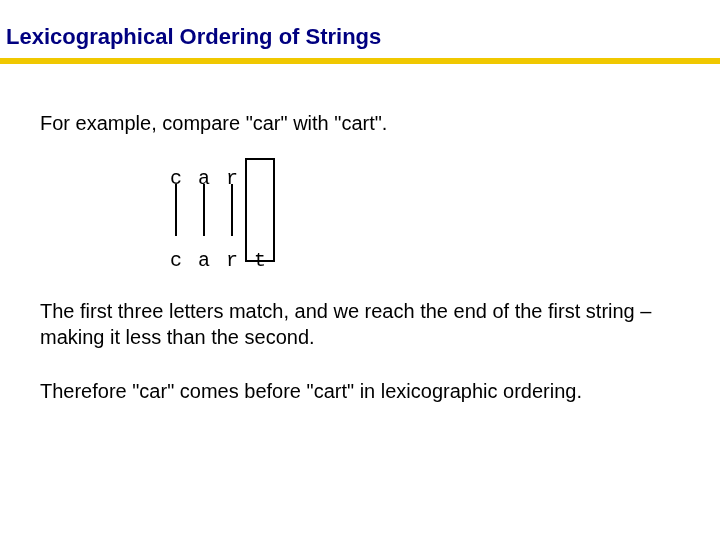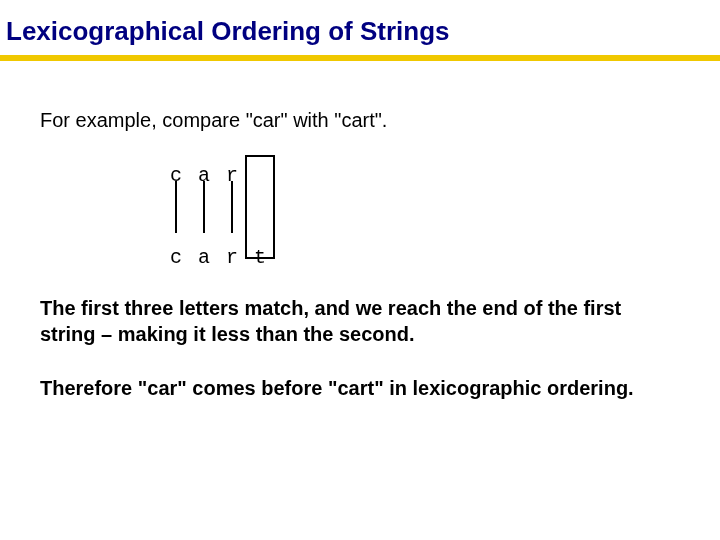--- a/index.html
+++ b/index.html
@@ -5,24 +5,24 @@
   * { margin: 0; padding: 0; box-sizing: border-box; }
   body {
     width: 720px;
     height: 540px;
     background: #fff;
     font-family: Arial, Helvetica, sans-serif;
     color: #000;
     position: relative;
   }
   .title {
-    font-size: 26px;
+    font-size: 22px;
     font-weight: bold;
     color: #000080;
-    padding: 16px 0 4px 6px;
+    padding: 24px 0 4px 6px;
   }
   .title-underline {
     height: 6px;
     background: #f0c800;
     width: 100%;
     margin-top: 4px;
   }
   .content {
     padding: 46px 40px 0 40px;
     font-size: 20px;
@@ -53,21 +53,21 @@
     top: 22px;
     height: 52px;
   }
   .box {
     position: absolute;
     border: 2px solid #000;
     top: -4px;
     height: 104px;
     width: 30px;
   }
-  .para { margin-bottom: 28px; font-weight: bold; }
+  .para { margin-bottom: 28px; }
 </style>
 </head>
 <body>
 
 <div class="title">Lexicographical Ordering of Strings</div>
 <div class="title-underline"></div>
 
 <div class="content">
   <div class="intro">For example, compare "car" with "cart".</div>
 

